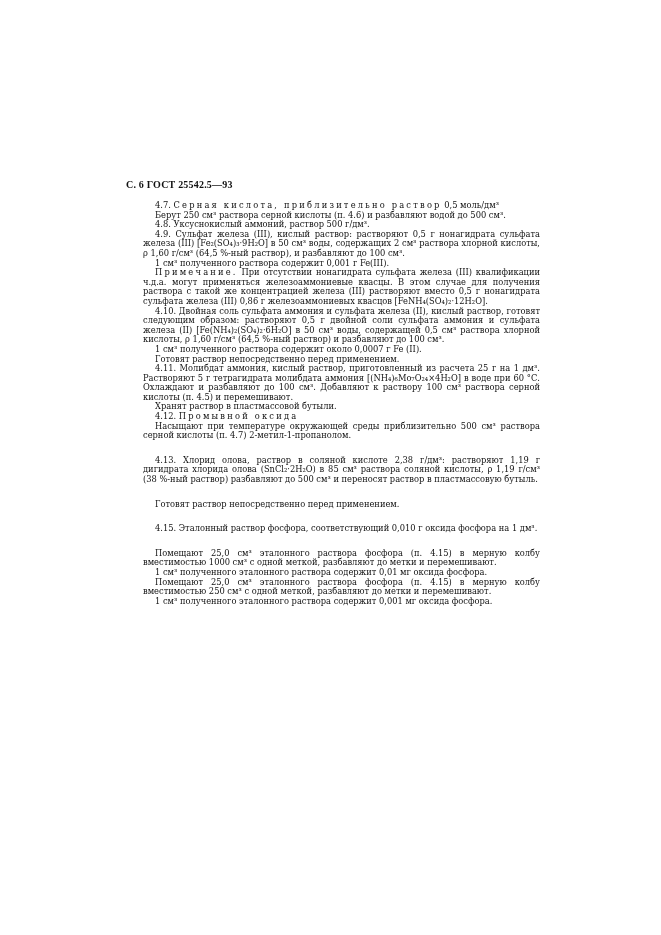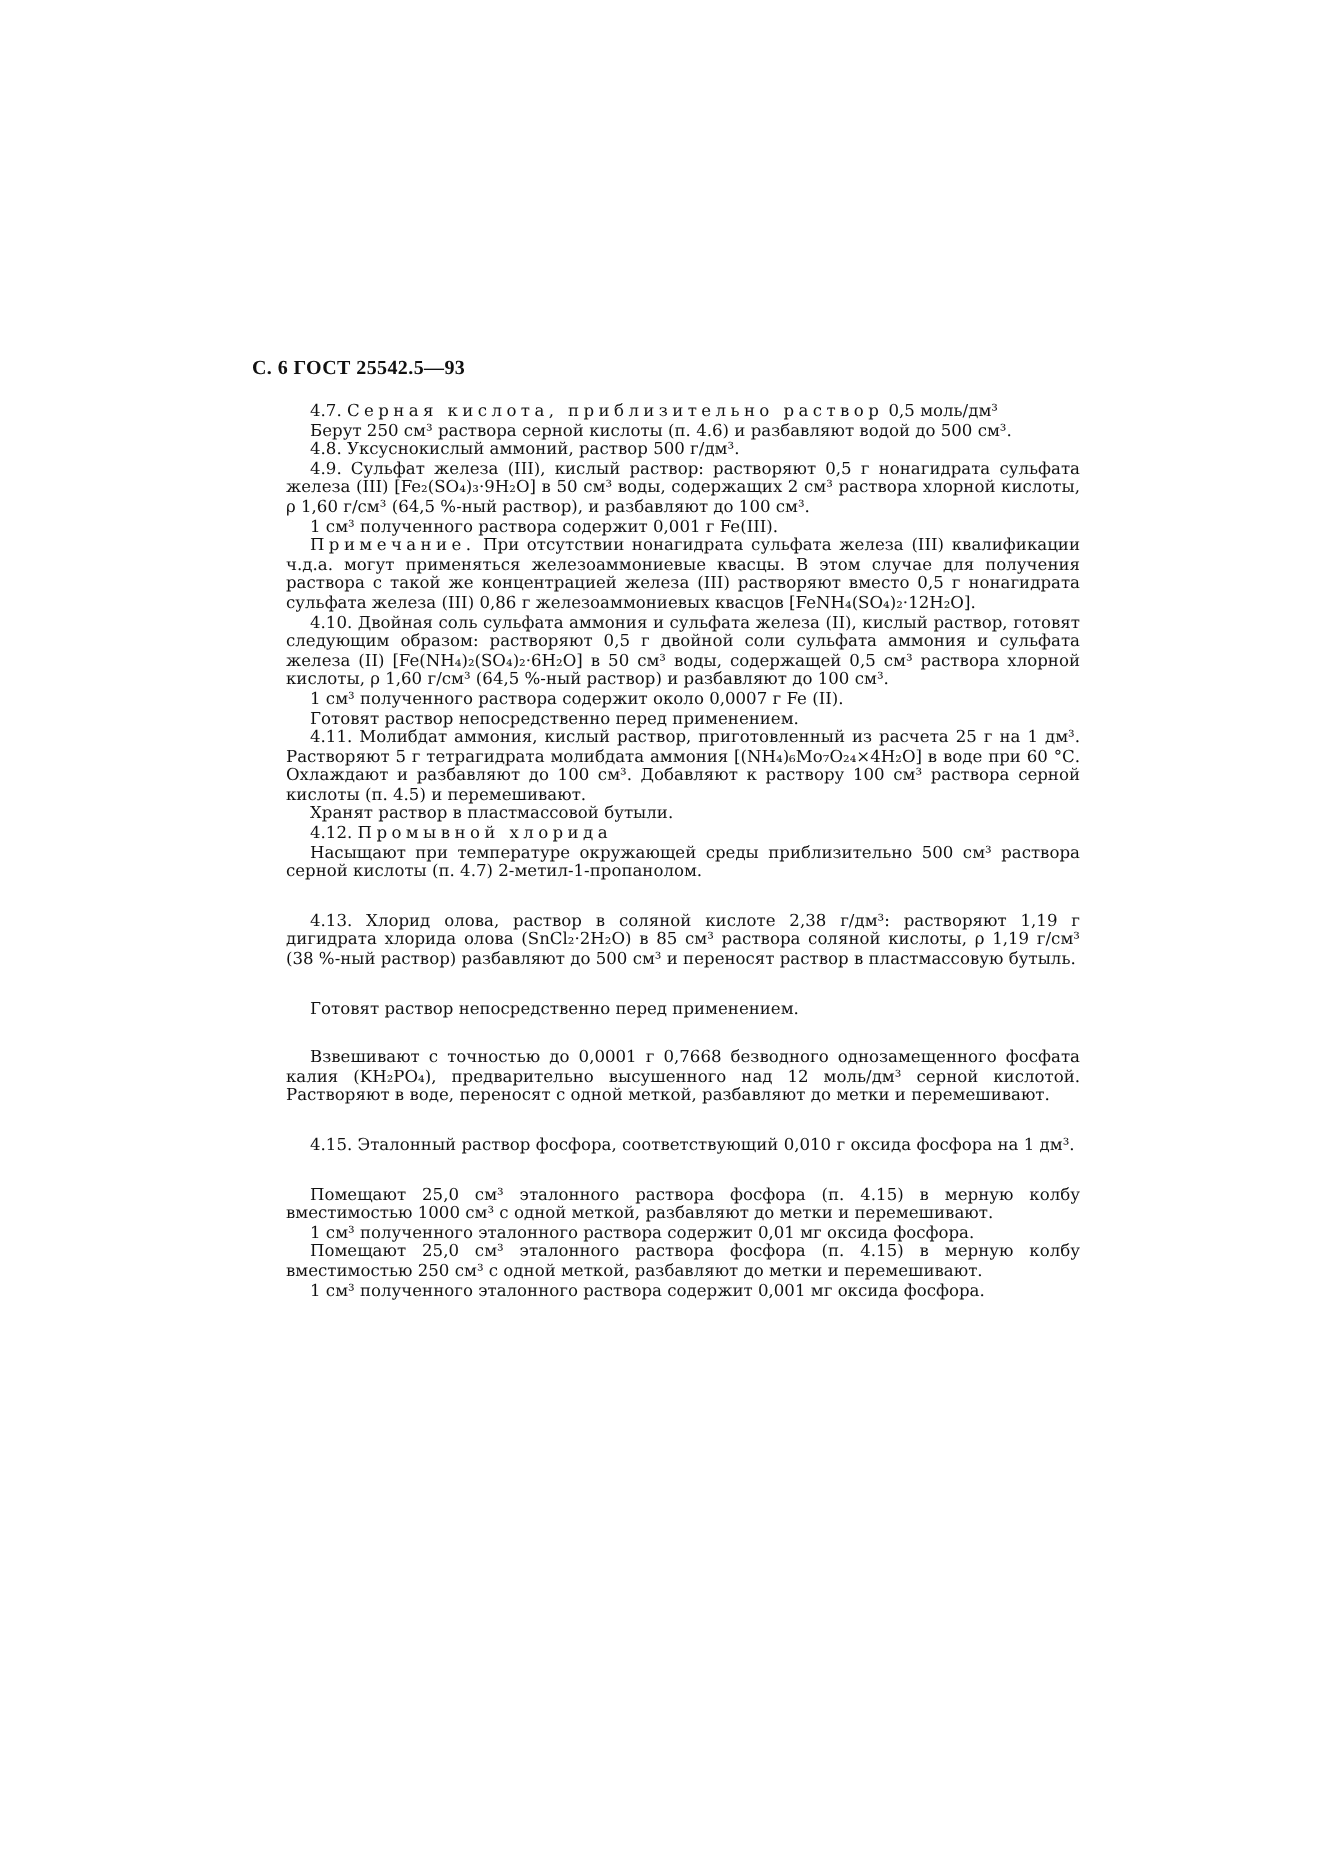--- a/index.html
+++ b/index.html
@@ -20,23 +20,22 @@
   <p class="p">Берут 250 см³ раствора серной кислоты (п. 4.6) и разбавляют водой до 500 см³.</p>
   <p class="p">4.8. Уксуснокислый аммоний, раствор 500 г/дм³.</p>
   <p class="p">4.9. Сульфат железа (III), кислый раствор: растворяют 0,5 г нонагидрата сульфата железа (III) [Fe₂(SO₄)₃·9H₂O] в 50 см³ воды, содержащих 2 см³ раствора хлорной кислоты, ρ 1,60 г/см³ (64,5 %-ный раствор), и разбавляют до 100 см³.</p>
   <p class="p">1 см³ полученного раствора содержит 0,001 г Fe(III).</p>
   <p class="p"><span class="spaced">Примечание.</span><span> При отсутствии нонагидрата сульфата железа (III) квалификации ч.д.а. могут применяться железоаммониевые квасцы. В этом случае для получения раствора с такой же концентрацией железа (III) растворяют вместо 0,5 г нонагидрата сульфата железа (III) 0,86 г железоаммониевых квасцов [FeNH₄(SO₄)₂·12H₂O].</span></p>
   <p class="p">4.10. Двойная соль сульфата аммония и сульфата железа (II), кислый раствор, готовят следующим образом: растворяют 0,5 г двойной соли сульфата аммония и сульфата железа (II) [Fe(NH₄)₂(SO₄)₂·6H₂O] в 50 см³ воды, содержащей 0,5 см³ раствора хлорной кислоты, ρ 1,60 г/см³ (64,5 %-ный раствор) и разбавляют до 100 см³.</p>
   <p class="p">1 см³ полученного раствора содержит около 0,0007 г Fe (II).</p>
   <p class="p">Готовят раствор непосредственно перед применением.</p>
   <p class="p">4.11. Молибдат аммония, кислый раствор, приготовленный из расчета 25 г на 1 дм³. Растворяют 5 г тетрагидрата молибдата аммония [(NH₄)₆Mo₇O₂₄×4H₂O] в воде при 60 °С. Охлаждают и разбавляют до 100 см³. Добавляют к раствору 100 см³ раствора серной кислоты (п. 4.5) и перемешивают.</p>
   <p class="p">Хранят раствор в пластмассовой бутыли.</p>
-  <p class="p"><span>4.12.</span> <span class="spaced">Промывной хлорида</span></p>
+  <p class="p"><span>4.12.</span> <span class="spaced">Промывной оксида</span></p>
   <p class="p">Насыщают при температуре окружающей среды приблизительно 500 см³ раствора серной кислоты (п. 4.7) 2-метил-1-пропанолом.</p>
   <p class="p gap">4.13. Хлорид олова, раствор в соляной кислоте 2,38 г/дм³: растворяют 1,19 г дигидрата хлорида олова (SnCl₂·2H₂O) в 85 см³ раствора соляной кислоты, ρ 1,19 г/см³ (38 %-ный раствор) разбавляют до 500 см³ и переносят раствор в пластмассовую бутыль.</p>
   <p class="p gap">Готовят раствор непосредственно перед применением.</p>
-  <p class="p gap">Взвешивают с точностью до 0,0001 г 0,7668 безводного однозамещенного фосфата калия (KH₂PO₄), предварительно высушенного над 12 моль/дм³ серной кислотой. Растворяют в воде, переносят с одной меткой, разбавляют до метки и перемешивают.</p>
   <p class="p gap">4.15. Эталонный раствор фосфора, соответствующий 0,010 г оксида фосфора на 1 дм³.</p>
   <p class="p gap">Помещают 25,0 см³ эталонного раствора фосфора (п. 4.15) в мерную колбу вместимостью 1000 см³ с одной меткой, разбавляют до метки и перемешивают.</p>
   <p class="p">1 см³ полученного эталонного раствора содержит 0,01 мг оксида фосфора.</p>
   <p class="p">Помещают 25,0 см³ эталонного раствора фосфора (п. 4.15) в мерную колбу вместимостью 250 см³ с одной меткой, разбавляют до метки и перемешивают.</p>
   <p class="p">1 см³ полученного эталонного раствора содержит 0,001 мг оксида фосфора.</p>
 </div>
 
 </body></html>

